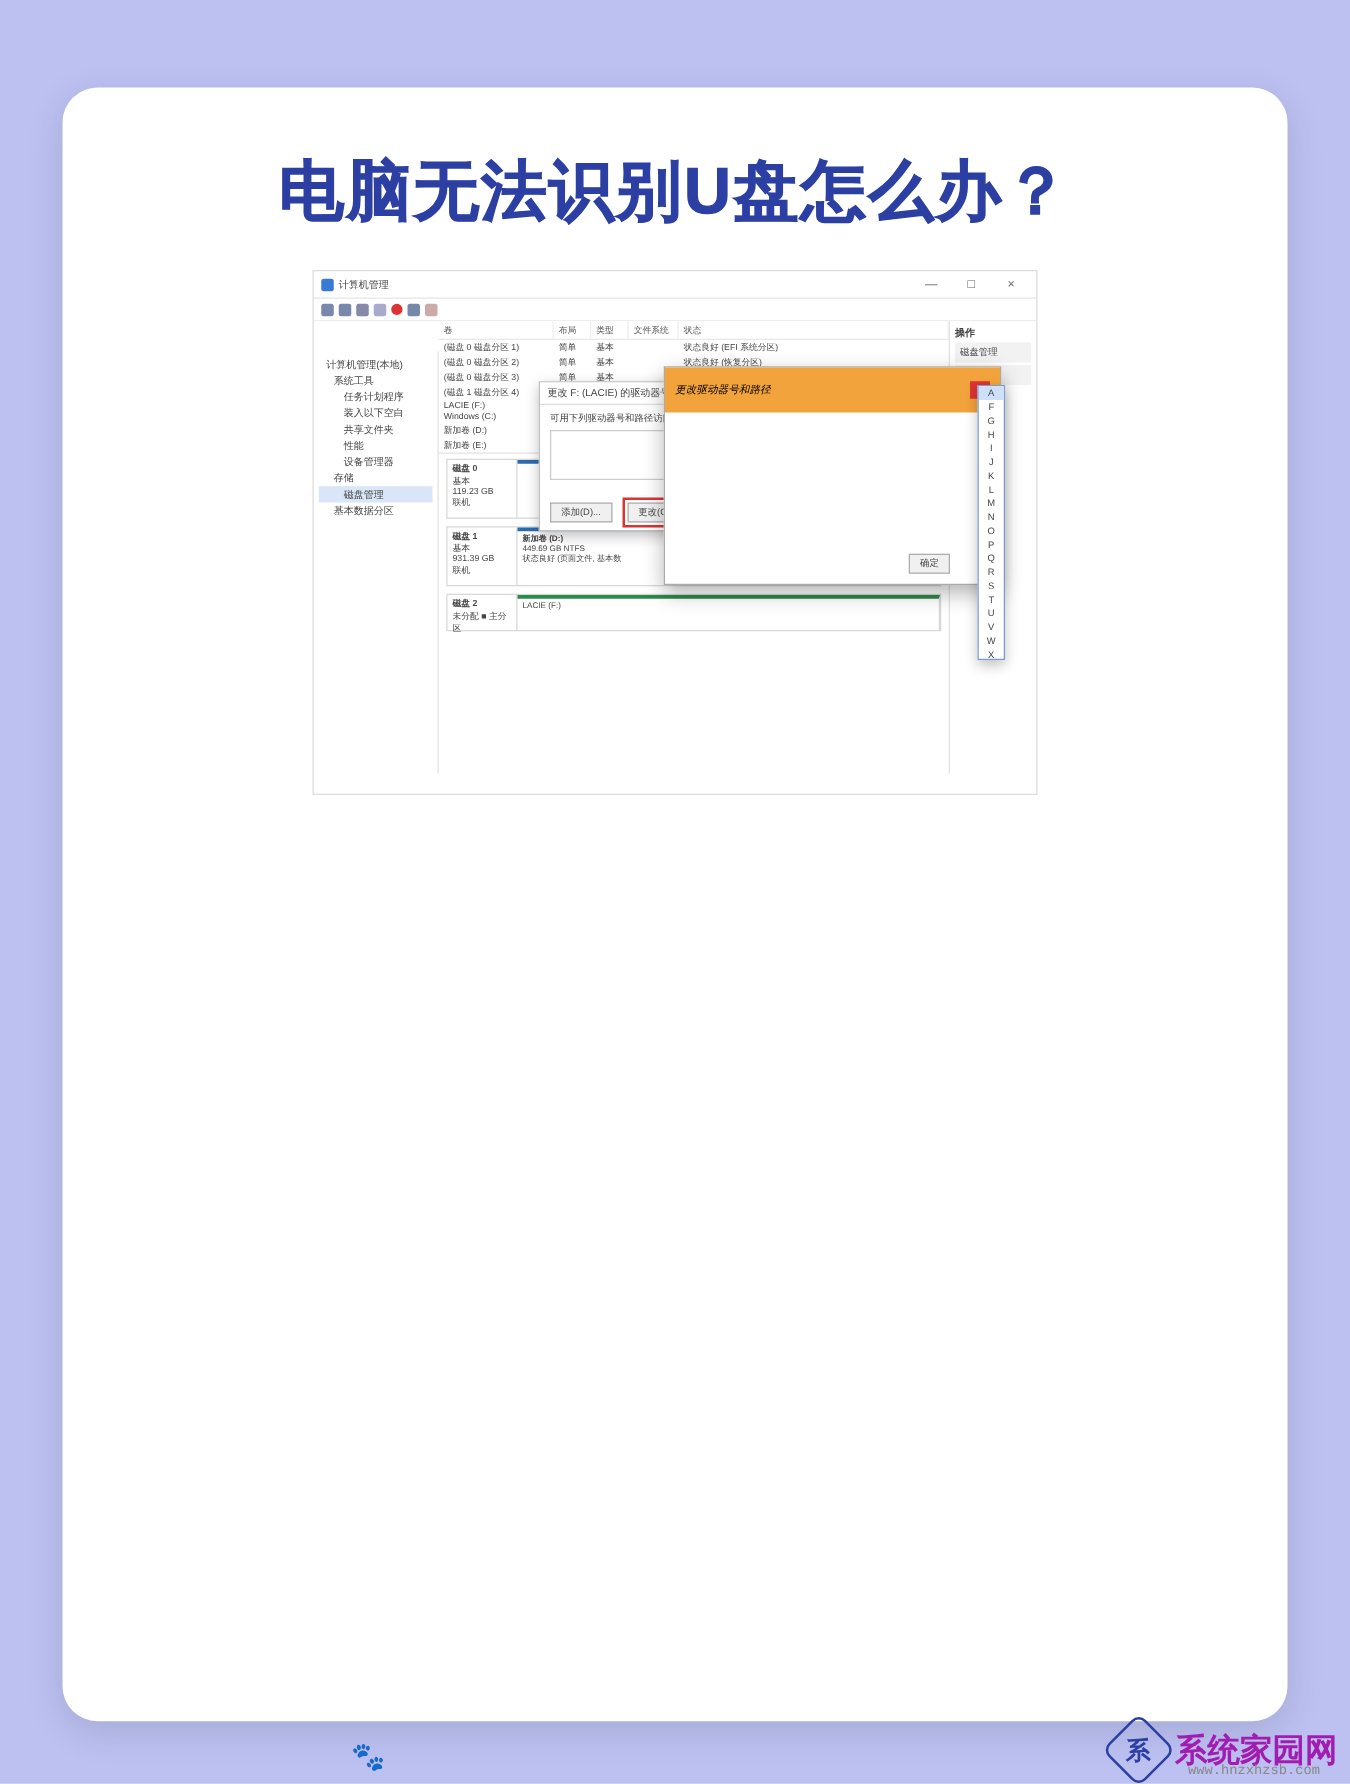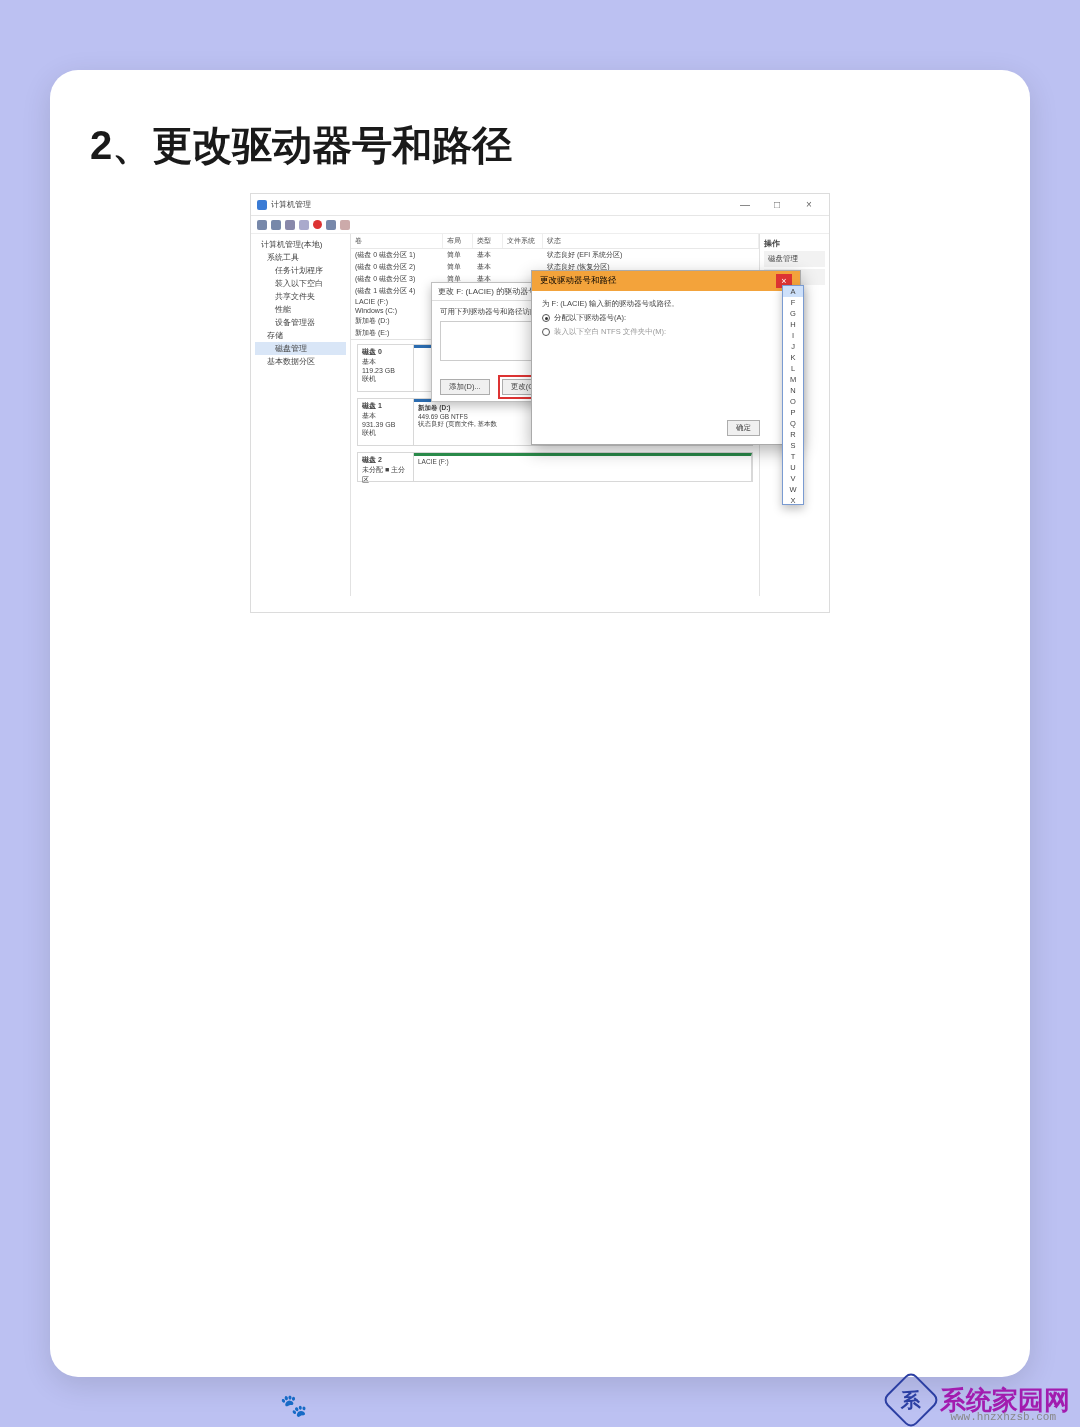--- a/index.html
+++ b/index.html
@@ -72,21 +72,21 @@
     border-bottom:1px solid #eee;
   }
   .shot .tbar {
     height:18px; display:flex; align-items:center; gap:4px; padding:0 6px;
     border-bottom:1px solid #eee;
   }
   .shot .tbar .dot { width:10px;height:10px;border-radius:2px;background:#78a; }
   .shot .tbar .red { background:#d33; border-radius:50%; }
   .shot .body { display:flex; height: calc(100% - 56px); }
   .shot .tree {
-    width: 100px; border-right:1px solid #e2e2e2; padding:4px 4px; overflow:hidden;
+    width: 100px; border-right:1px solid #e2e2e2; padding:4px 4px; overflow:hidden;margin-top:24px;
   }
   .shot .tree .node { padding:1px 0 1px 6px; white-space:nowrap; }
   .shot .tree .node.lv1{ padding-left:12px; }
   .shot .tree .node.lv2{ padding-left:20px; }
   .shot .tree .sel { background:#d9e6f7; }
   .shot .main { flex:1; display:flex; flex-direction:column; position:relative; }
   .shot .vollist { border-bottom:1px solid #e2e2e2; }
   .shot .vlhdr { display:flex; background:#fff; border-bottom:1px solid #e8e8e8; }
   .shot .vlhdr span { padding:2px 4px; border-right:1px solid #eee; font-size:7px; color:#555; }
   .shot .vrow { display:flex; }
@@ -106,21 +106,21 @@
   }
   .shot .dlg1 .dtitle { height:18px; background:#fff; border-bottom:1px solid #ddd; font-size:8px; padding:3px 6px;}
   .shot .dlg1 .dbody { padding:6px 8px; font-size:7.5px;}
   .shot .dlg1 .dbtns { position:absolute; bottom:6px; left:8px; display:flex; gap:12px;}
   .shot .btn { border:1px solid #adadad; background:#f0f0f0; padding:2px 8px; font-size:7.5px; }
   .shot .btn.redbox { outline:2px solid #d33; outline-offset:2px; }
   .shot .dlg2 {
     position:absolute; left:180px; top:36px; width:270px; height:175px;
     background:#fff; border:1px solid #aaa; box-shadow:0 6px 16px rgba(0,0,0,.3);
   }
-  .shot .dlg2 .dtitle { height:20px; background:#f3a33b; color:#000; font-size:8.5px; padding:4px 8px; display:flex; justify-content:space-between; align-items:center;}
+  .shot .dlg2 .dtitle { height:36px; background:#f3a33b; color:#000; font-size:8.5px; padding:4px 8px; display:flex; justify-content:space-between; align-items:center;font-style:italic;}
   .shot .dlg2 .dtitle .x { background:#d33; color:#fff; width:16px; height:14px; display:flex;align-items:center;justify-content:center; font-size:9px;}
   .shot .dlg2 .dbody { padding:8px 10px; font-size:7.5px; }
   .shot .dlg2 .radio { display:flex; align-items:center; gap:4px; margin:4px 0;}
   .shot .dlg2 .radio .r { width:8px;height:8px;border:1px solid #555;border-radius:50%; position:relative;}
   .shot .dlg2 .radio .r.on::after{content:"";position:absolute;inset:1.5px;border-radius:50%;background:#333;}
   .shot .dlg2 .drop {
     width:22px; height:220px; border:1px solid #7a9bd1; background:#fff;
     position:absolute; right:-4px; top:14px; box-shadow:0 4px 10px rgba(0,0,0,.25);
     display:flex; flex-direction:column; overflow:hidden;
   }
@@ -144,22 +144,22 @@
     display:flex;align-items:center;justify-content:center; border-radius:8px;
     color:#2c3fa3; font-weight:900; font-size:20px;
   }
   .wm-logo span { transform:rotate(-45deg); }
 </style>
 </head>
 <body>
 
 <div class="card">
 
-
-  <h2 class="section-title">2、更改驱动器号和路径</h2>
+  <h1 class="main-title">电脑无法识别U盘怎么办？</h1>
+
 
 
   <div class="shot">
     <div class="titlebar">
       <span class="appicon"></span>
       <span>计算机管理</span>
       <span class="spacer"></span>
       <span class="winbtn">—</span>
       <span class="winbtn">□</span>
       <span class="winbtn">×</span>
@@ -315,31 +315,20 @@
             <span class="btn">确定</span>
             <span class="btn">取消</span>
           </div>
         </div>
 
         <div class="dlg2">
           <div class="dtitle">
             <span>更改驱动器号和路径</span>
             <span class="x">×</span>
           </div>
-          <div class="dbody">
-            <div>为 F: (LACIE) 输入新的驱动器号或路径。</div>
-            <div class="radio">
-              <span class="r on"></span>
-              <span>分配以下驱动器号(A):</span>
-            </div>
-            <div class="radio" style="color:#999">
-              <span class="r"></span>
-              <span>装入以下空白 NTFS 文件夹中(M):</span>
-            </div>
-          </div>
           <div class="dbtns">
             <span class="btn">确定</span>
           </div>
           <div class="drop" id="letters">
               <span class="sel">A</span>
               <span>F</span>
               <span>G</span>
               <span>H</span>
               <span>I</span>
               <span>J</span>

